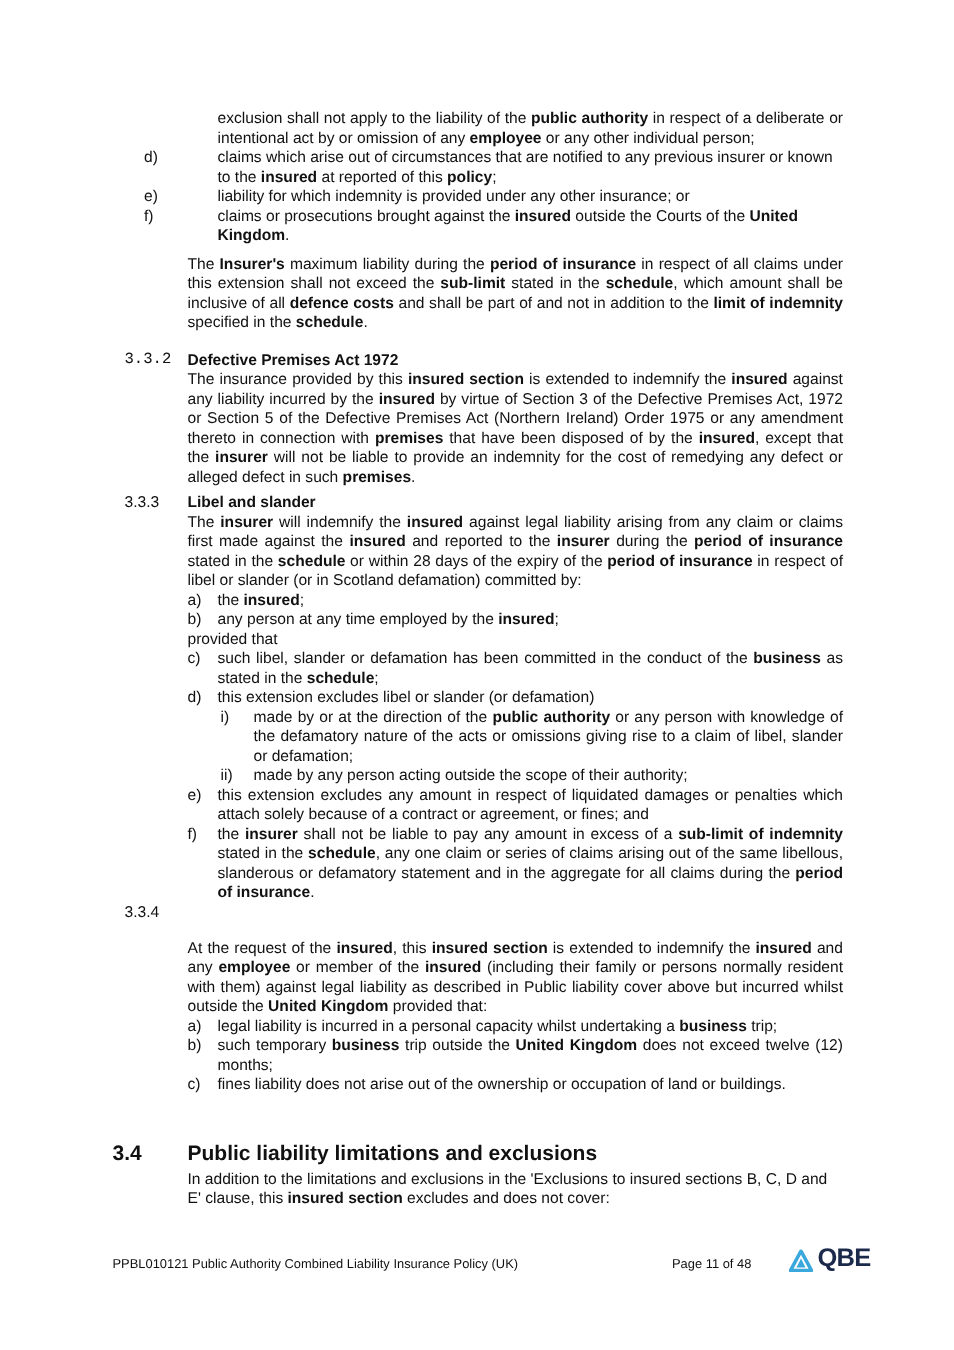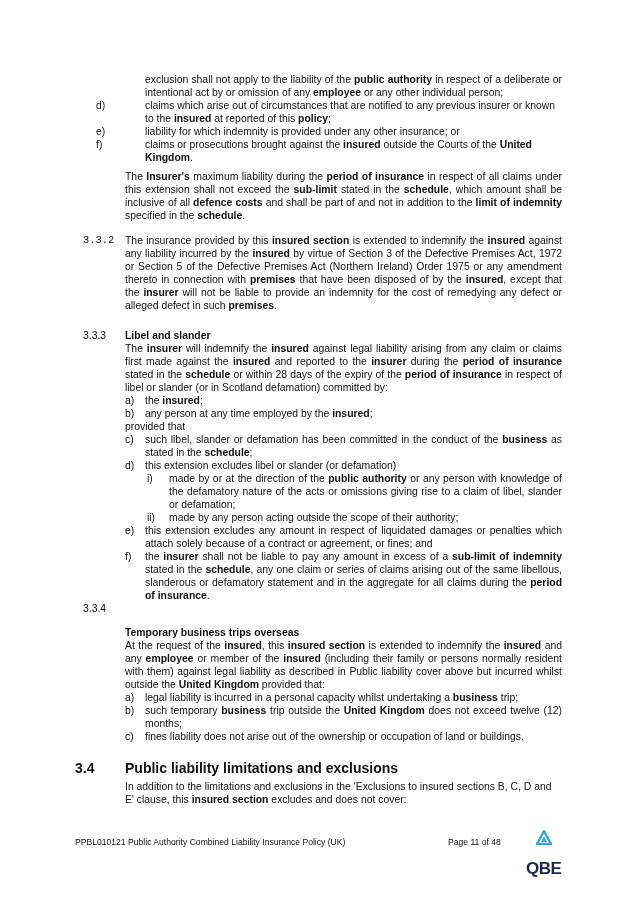--- a/index.html
+++ b/index.html
@@ -16,21 +16,21 @@
   .sub { position: relative; padding-left: 44px; margin: 0; }
   .sub .lbl { position: absolute; left: 22px; top: 0; }
   .gap { margin-top: 4px; }
   .top-list { position: absolute; left: 96px; width: 466px; }
   .top-list .item { padding-left: 49px; }
   .top-list .item .lbl { left: 0; }
   .h34num { position: absolute; left: 75px; top: 760px; font-size: 14px; font-weight: bold; line-height: 16px; text-align: right; }
   .h34 { position: absolute; left: 125px; top: 760px; font-size: 14px; font-weight: bold; line-height: 16px; text-align: center; }
   .footer-left { position: absolute; left: 75px; top: 836px; font-size: 8.6px; }
   .footer-page { position: absolute; left: 448px; top: 836px; font-size: 8.6px; }
-  .logo { position: absolute; left: 526px; top: 830px; display: flex; align-items: center; gap: 15px; flex-direction: column; }
+  .logo { position: absolute; left: 526px; top: 830px; display: flex; align-items: flex-end; gap: 3px; }
   .logo-text { font-size: 17px; font-weight: bold; color: #1b2a4a; letter-spacing: -0.5px; line-height: 18px; }
 </style>
 </head>
 <body>
 
 <div class="page">
 
   <div class="block" style="top:73px; left:145px; width:417px;">
     <p><span>exclusion shall not apply to the liability of the </span><b>public authority</b><span> in respect of a deliberate or intentional act by or omission of any </span><b>employee</b><span> or any other individual person;</span></p>
   </div>
@@ -38,41 +38,41 @@
     <p class="item"><span class="lbl">d)</span><span>claims which arise out of circumstances that are notified to any previous insurer or known to the </span><b>insured</b><span> at reported of this </span><b>policy</b><span>;</span></p>
     <p class="item"><span class="lbl">e)</span><span>liability for which indemnity is provided under any other insurance; or</span></p>
     <p class="item"><span class="lbl">f)</span><span>claims or prosecutions brought against the </span><b>insured</b><span> outside the Courts of the </span><b>United Kingdom</b><span>.</span></p>
   </div>
   <div class="block" style="top:170px;">
     <p><span>The </span><b>Insurer's</b><span> maximum liability during the </span><b>period of insurance</b><span> in respect of all claims under this extension shall not exceed the </span><b>sub-limit</b><span> stated in the </span><b>schedule</b><span>, which amount shall be inclusive of all </span><b>defence costs</b><span> and shall be part of and not in addition to the </span><b>limit of indemnity</b><span> specified in the </span><b>schedule</b><span>.</span></p>
   </div>
 
   <span class="num" style="top:234px;font-family:Liberation Mono, monospace;">3.3.2</span>
   <div class="block" style="top:234px;">
+    <p class="title">Defective Premises Act 1972</p>
     <p><span>The insurance provided by this </span><b>insured section</b><span> is extended to indemnify the </span><b>insured</b><span> against any liability incurred by the </span><b>insured</b><span> by virtue of Section 3 of the Defective Premises Act, 1972 or Section 5 of the Defective Premises Act (Northern Ireland) Order 1975 or any amendment thereto in connection with </span><b>premises</b><span> that have been disposed of by the </span><b>insured</b><span>, except that the </span><b>insurer</b><span> will not be liable to provide an indemnity for the cost of remedying any defect or alleged defect in such </span><b>premises</b><span>.</span></p>
   </div>
 
   <span class="num" style="top:329px;">3.3.3</span>
   <div class="block" style="top:329px;">
     <p class="title">Libel and slander</p>
     <p><span>The </span><b>insurer</b><span> will indemnify the </span><b>insured</b><span> against legal liability arising from any claim or claims first made against the </span><b>insured</b><span> and reported to the </span><b>insurer</b><span> during the </span><b>period of insurance</b><span> stated in the </span><b>schedule</b><span> or within 28 days of the expiry of the </span><b>period of insurance</b><span> in respect of libel or slander (or in Scotland defamation) committed by:</span></p>
     <p class="item gap"><span class="lbl">a)</span><span>the </span><b>insured</b><span>;</span></p>
     <p class="item gap"><span class="lbl">b)</span><span>any person at any time employed by the </span><b>insured</b><span>;</span></p>
     <p class="gap">provided that</p>
     <p class="item gap"><span class="lbl">c)</span><span>such libel, slander or defamation has been committed in the conduct of the </span><b>business</b><span> as stated in the </span><b>schedule</b><span>;</span></p>
     <p class="item gap"><span class="lbl">d)</span><span>this extension excludes libel or slander (or defamation)</span></p>
     <p class="sub gap"><span class="lbl">i)</span><span>made by or at the direction of the </span><b>public authority</b><span> or any person with knowledge of the defamatory nature of the acts or omissions giving rise to a claim of libel, slander or defamation;</span></p>
     <p class="sub gap"><span class="lbl">ii)</span><span>made by any person acting outside the scope of their authority;</span></p>
     <p class="item gap"><span class="lbl">e)</span><span>this extension excludes any amount in respect of liquidated damages or penalties which attach solely because of a contract or agreement, or fines; and</span></p>
     <p class="item gap"><span class="lbl">f)</span><span>the </span><b>insurer</b><span> shall not be liable to pay any amount in excess of a </span><b>sub-limit of indemnity</b><span> stated in the </span><b>schedule</b><span>, any one claim or series of claims arising out of the same libellous, slanderous or defamatory statement and in the aggregate for all claims during the </span><b>period of insurance</b><span>.</span></p>
   </div>
 
   <span class="num" style="top:602px;">3.3.4</span>
   <div class="block" style="top:626px;">
-    <p class="title">Temporary business trips overseas</p>
     <p><span>At the request of the </span><b>insured</b><span>, this </span><b>insured section</b><span> is extended to indemnify the </span><b>insured</b><span> and any </span><b>employee</b><span> or member of the </span><b>insured</b><span> (including their family or persons normally resident with them) against legal liability as described in Public liability cover above but incurred whilst outside the </span><b>United Kingdom</b><span> provided that:</span></p>
     <p class="item gap"><span class="lbl">a)</span><span>legal liability is incurred in a personal capacity whilst undertaking a </span><b>business</b><span> trip;</span></p>
     <p class="item gap"><span class="lbl">b)</span><span>such temporary </span><b>business</b><span> trip outside the </span><b>United Kingdom</b><span> does not exceed twelve (12) months;</span></p>
     <p class="item gap"><span class="lbl">c)</span><span>fines liability does not arise out of the ownership or occupation of land or buildings.</span></p>
   </div>
 
   <span class="h34num">3.4</span>
   <span class="h34">Public liability limitations and exclusions</span>
   <div class="block" style="top:780px;">
     <p style="text-align:left;"><span>In addition to the limitations and exclusions in the 'Exclusions to insured sections B, C, D and E' clause, this </span><b>insured section</b><span> excludes and does not cover:</span></p>

